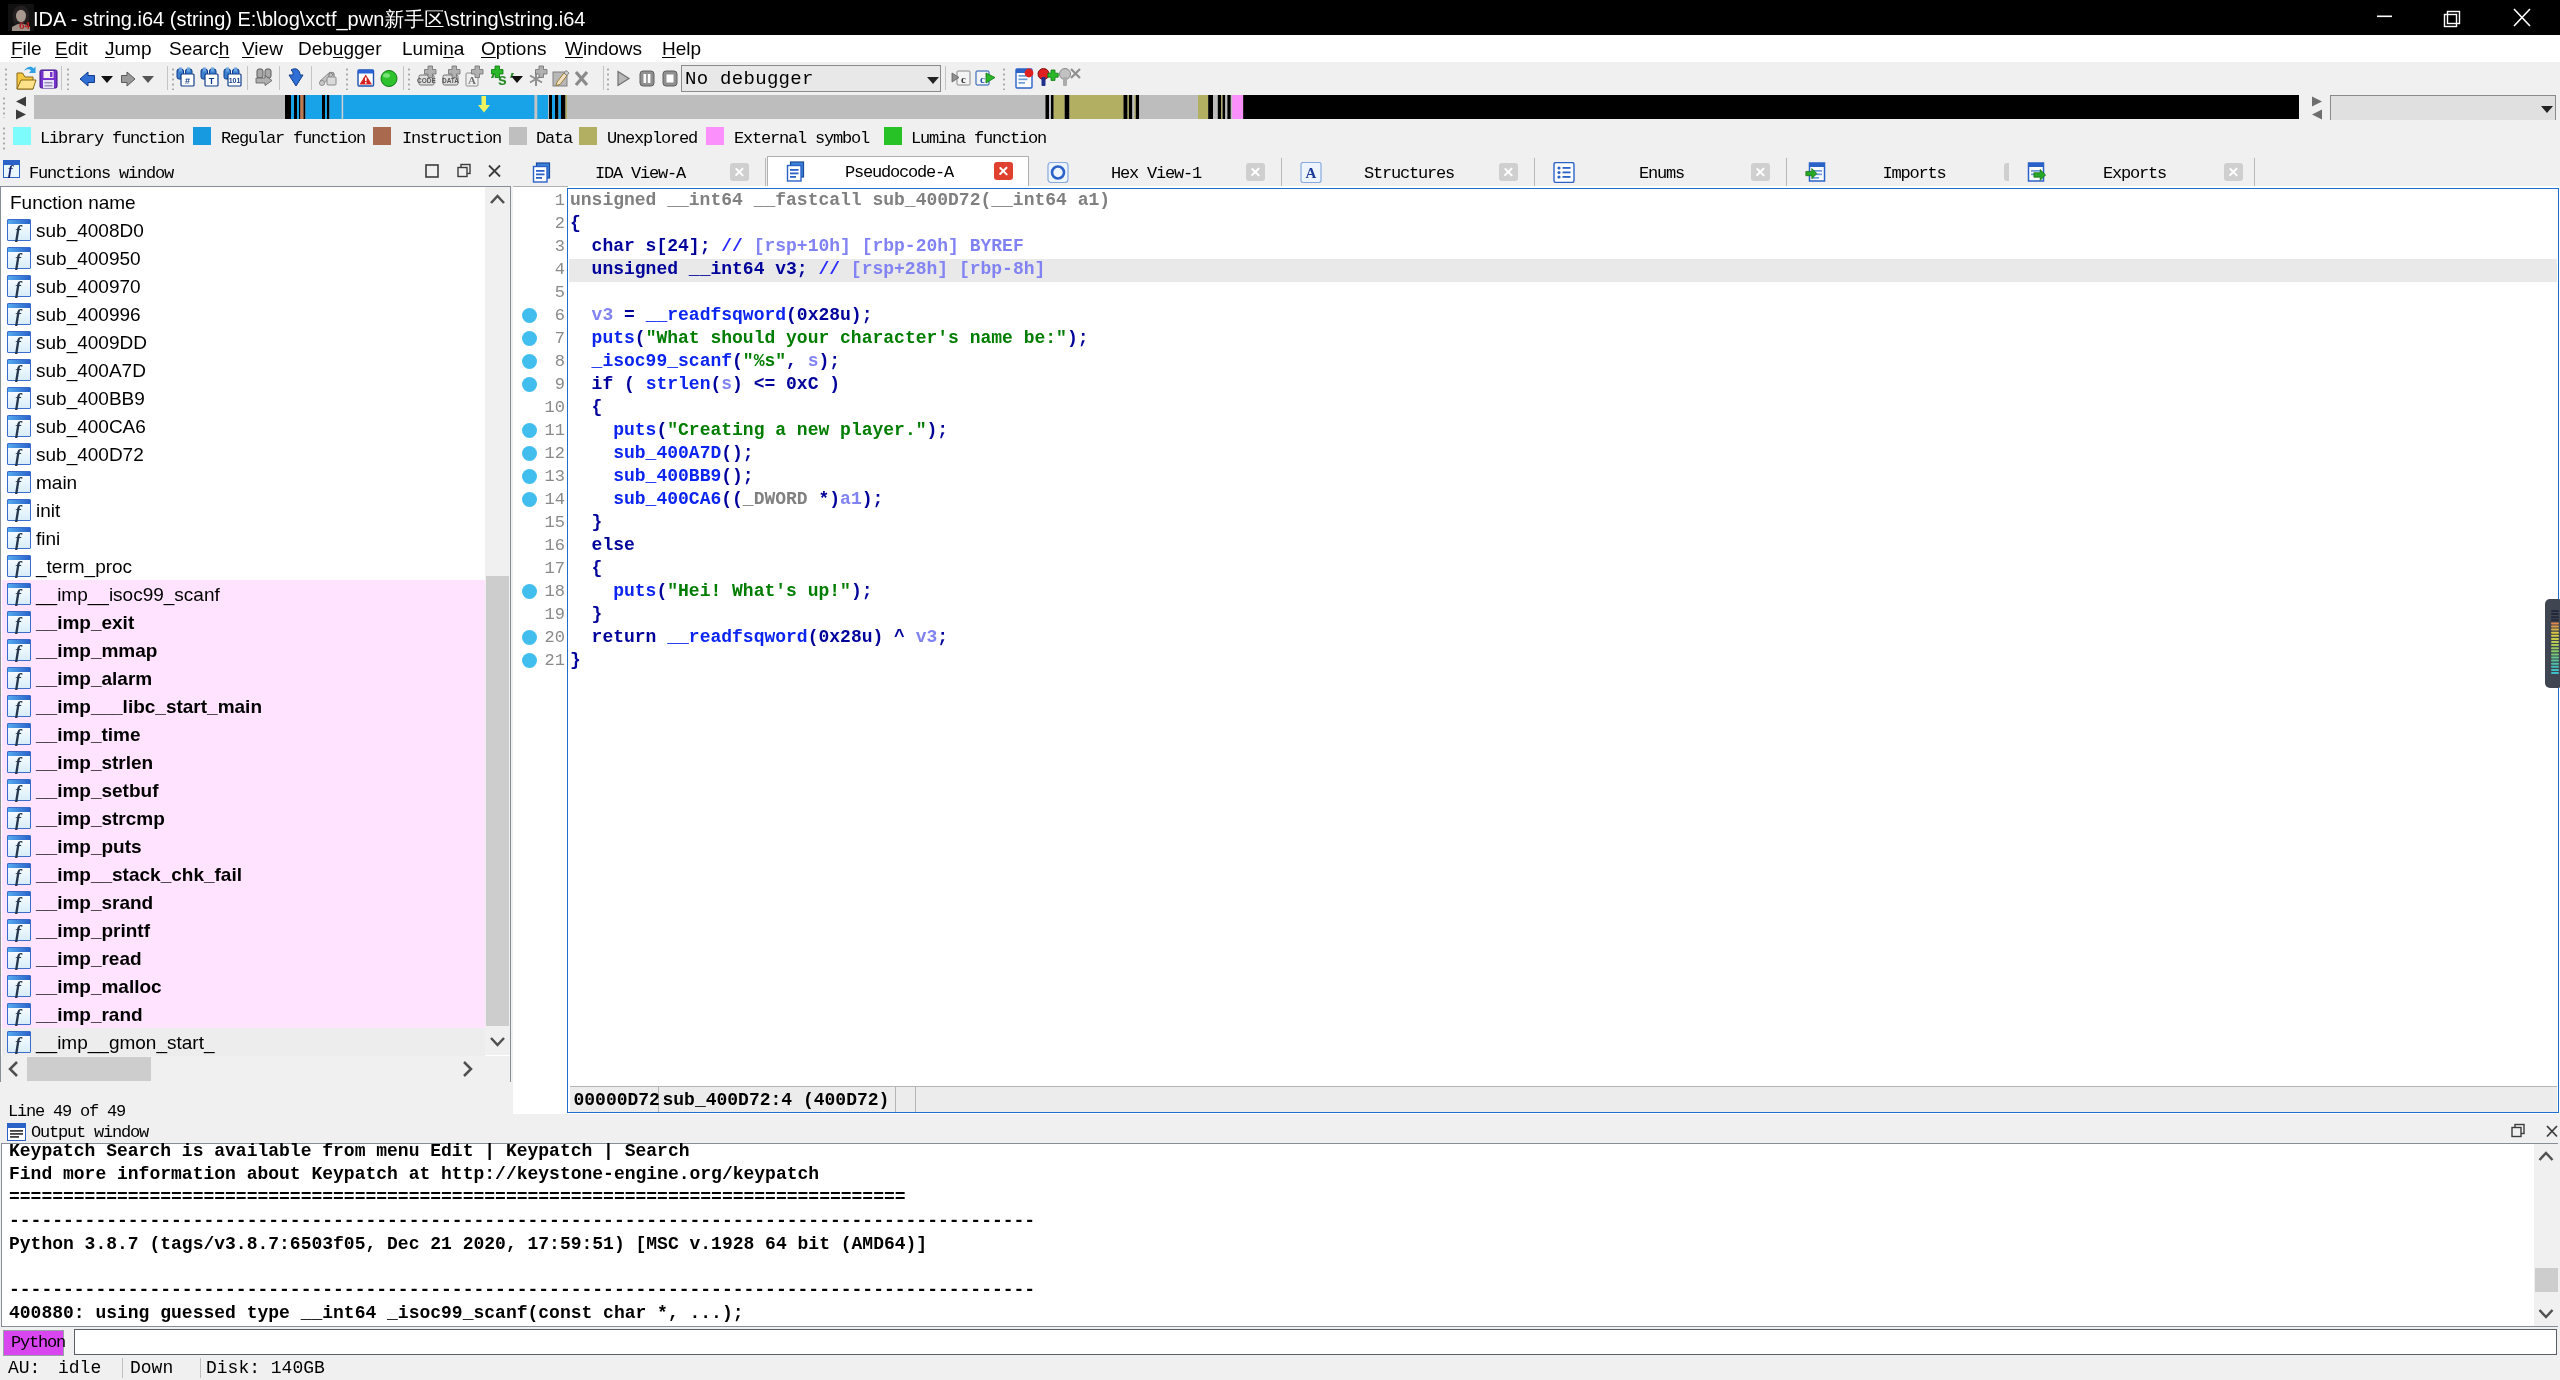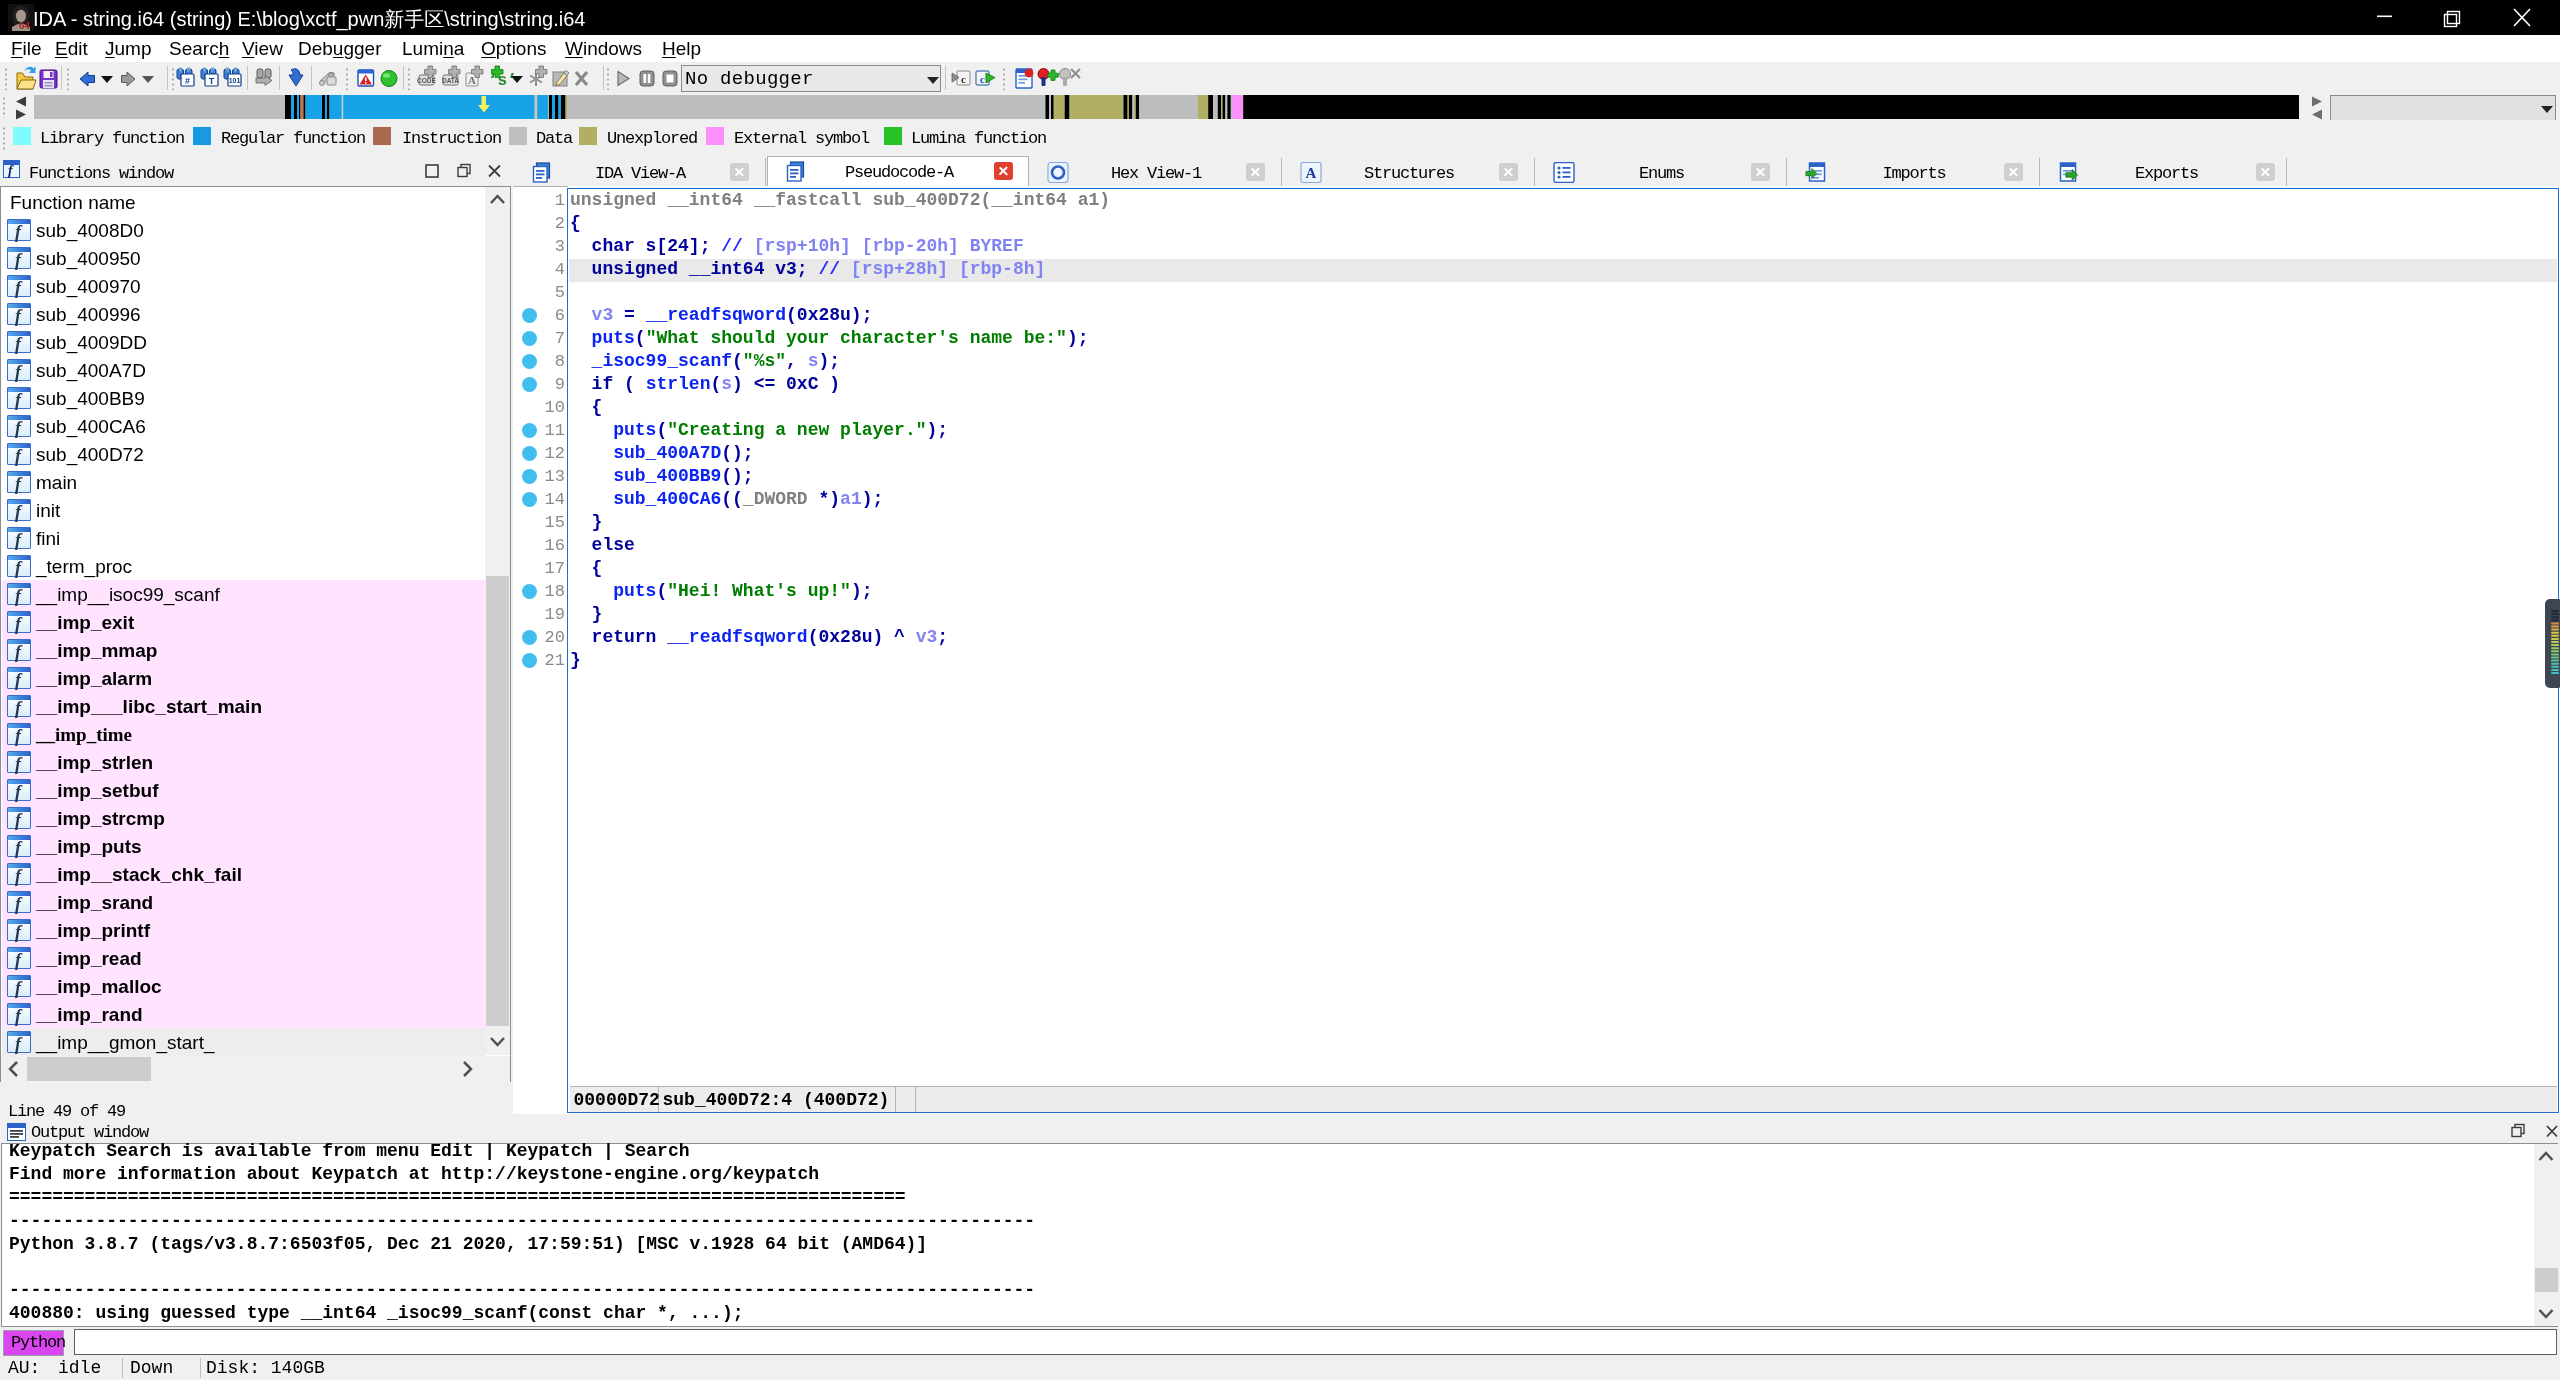--- a/index.html
+++ b/index.html
@@ -454,21 +454,21 @@
 <div class="frow" style="top:505px;background:#ffe3ff">
           <div class="ficon">
             <span>f</span>
           </div>
           <div class="nm" style="font-weight:bold;">__imp___libc_start_main</div>
         </div>
 <div class="frow" style="top:533px;background:#ffe3ff">
           <div class="ficon">
             <span>f</span>
           </div>
-          <div class="nm" style="font-weight:bold;font-family:Liberation Serif, serif;">__imp_time</div>
+          <div class="nm" style="font-weight:bold;">__imp_time</div>
         </div>
 <div class="frow" style="top:561px;background:#ffe3ff">
           <div class="ficon">
             <span>f</span>
           </div>
           <div class="nm" style="font-weight:bold;">__imp_strlen</div>
         </div>
 <div class="frow" style="top:589px;background:#ffe3ff">
           <div class="ficon">
             <span>f</span>
@@ -601,21 +601,21 @@
 <rect x="4.5" y="1" width="15" height="18" fill="#fff" stroke="#2a62c8" stroke-width="1.5"></rect>
 <rect x="4.5" y="1" width="15" height="4" fill="#2a62c8"></rect>
 <rect x="7" y="8" width="10" height="1.7" fill="#6a9ad8"></rect>
           <rect x="7" y="11.5" width="10" height="1.7" fill="#6a9ad8"></rect>
           <rect x="7" y="15" width="7" height="1.7" fill="#6a9ad8"></rect>
 <path d="M1 17 L8 17 L8 13.5 L14 19.5 L8 25.5 L8 22 L1 22 Z" fill="#28a828" stroke="#0c6a0c" stroke-width="0.8" transform="translate(0,-5) scale(0.85)"></path>
 </svg>
 <div class="lbl" style="left:94.5px">Imports</div>
 <div class="tclose" style="left:216px"></div>
 </div>
-<div class="tab" style="left:1528px;width:246px">
+<div class="tab" style="left:1496px;width:246px">
 <svg class="abs" style="left:17px;top:4px" width="22" height="21" viewBox="0 0 22 21">
 <rect x="2.5" y="1" width="15" height="18" fill="#fff" stroke="#2a62c8" stroke-width="1.5"></rect>
 <rect x="2.5" y="1" width="15" height="4" fill="#2a62c8"></rect>
 <rect x="5" y="8" width="10" height="1.7" fill="#6a9ad8"></rect>
           <rect x="5" y="11.5" width="10" height="1.7" fill="#6a9ad8"></rect>
 <path d="M11 13 L18 13 L18 9.5 L24 15.5 L18 21.5 L18 18 L11 18 Z" fill="#28a828" stroke="#0c6a0c" stroke-width="0.8" transform="translate(-2,-1) scale(0.9)"></path>
 </svg>
 <div class="lbl" style="left:94.0px">Exports</div>
 <div class="tclose" style="left:215px"></div>
 </div>

